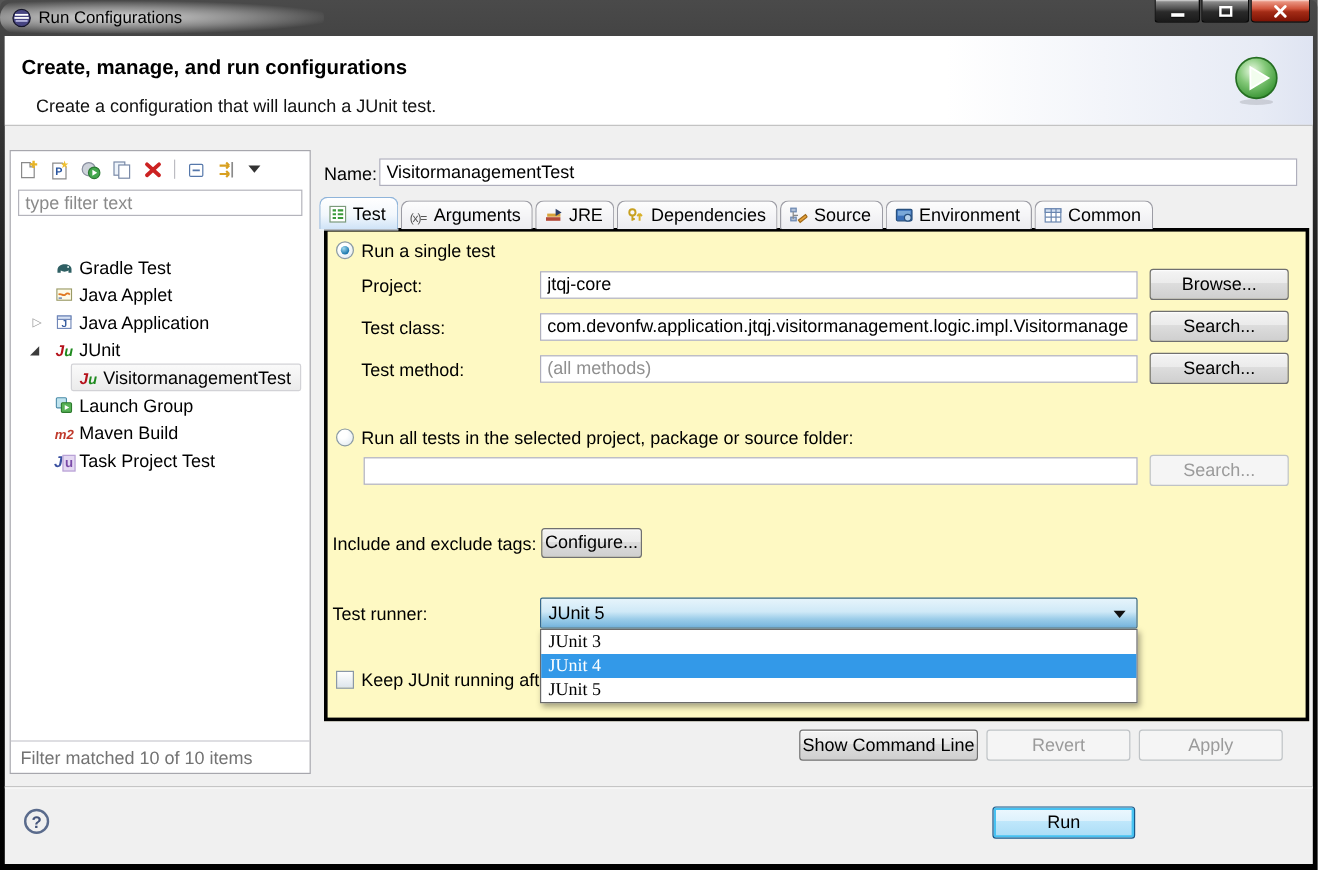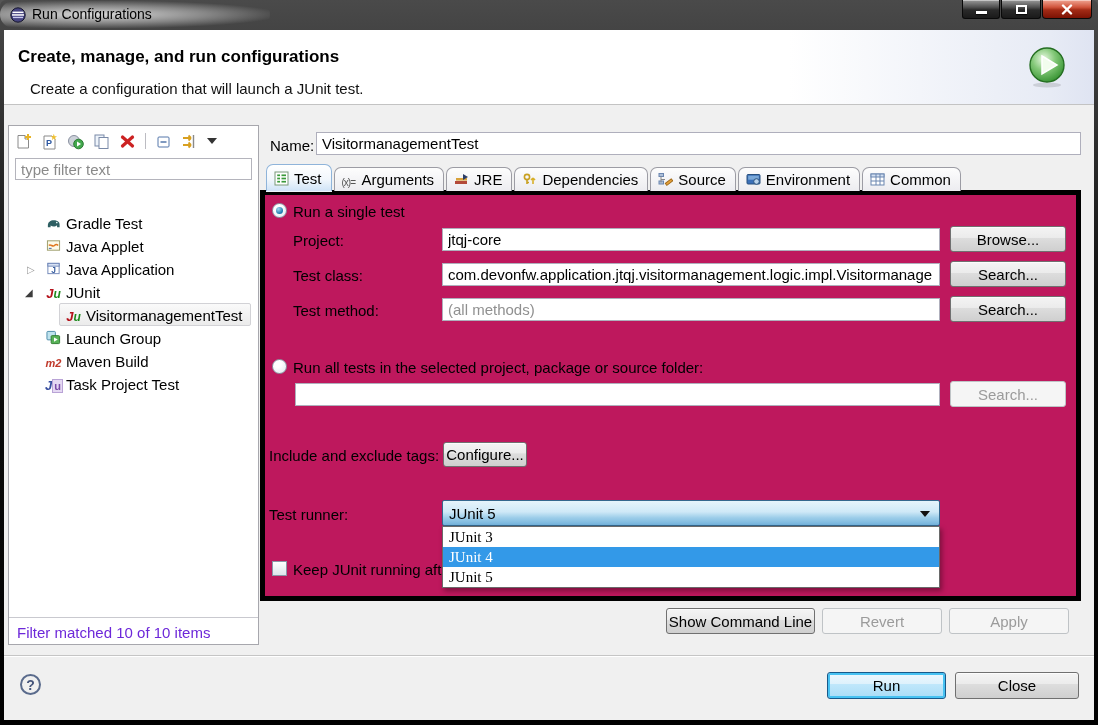--- a/index.html
+++ b/index.html
@@ -57,39 +57,39 @@
   .tlabel.child { left:77px; }
   .selbox { position:absolute; left:50px; top:-1px; width:192px; height:23px;
     background:linear-gradient(#fafafa,#ebebeb); border:1px solid #d2d2d6; border-radius:2px; }
   .ic-junit::before { content:"J"; color:#b5121b; font-weight:bold; font-size:13px; font-style:italic; }
   .ic-junit::after { content:"u"; color:#1e8a1e; font-weight:bold; font-size:12px; font-style:italic; }
   .ic-maven::before { content:"m2"; color:#c0392b; font-weight:bold; font-size:11px; font-style:italic; }
   .ic-taskctx::before { content:"J"; color:#3a50a0; font-weight:bold; font-size:13px; font-style:italic; }
   .ic-taskctx::after { content:"u"; color:#7a4aa8; font-weight:bold; font-size:11px; background:#e4d8f2; border:1px solid #b9a3d6; padding:0 1px; }
 
   .tree-sep { position:absolute; left:0; top:491px; width:100%; border-top:1px solid #c9c9cf; }
-  .tree-status { position:absolute; left:8px; top:498px; font-size:15px; color:#6d28d9; }
+  .tree-status { position:absolute; left:8px; top:498px; font-size:15px; color:#737373; }
 
   
   .lbl { position:absolute; font-size:15px; color:#000; white-space:nowrap; }
   .tin { position:absolute; height:23px; border:1px solid #afafbc; background:#fff; font-size:15px; padding:0 5px;
     font-family:"Liberation Sans",sans-serif; color:#000; }
   .tin::placeholder { color:#909090; }
 
   .tabs { position:absolute; left:262px; top:134px; display:flex; align-items:flex-end; height:27px; z-index:3; }
   .tab { height:24px; display:flex; align-items:center; gap:5px; padding:0 9px 0 7px; font-size:15px;
     border:1px solid #9c9ca4; border-bottom:none; border-radius:7px 7px 0 0; margin-right:2px;
     background:linear-gradient(#fdfdfd,#ececf0); color:#000; }
   .tab.selected { height:27px; background:linear-gradient(#ffffff,#f2f7fc 55%,#cfe3f7);
     border-color:#8fb4da; box-shadow:0 1px 0 #eef5fc; }
   .tabicon { width:15px; height:15px; display:inline-block; }
   .ic-args::before { content:"(x)="; font-size:10px; color:#555; letter-spacing:-1px; }
 
-  .tabbox { position:absolute; left:256px; top:160px; width:821px; height:411px;
-    border:5px solid #000000; background:#be185d; z-index:1; }
+  .tabbox { position:absolute; left:266px; top:160px; width:821px; height:411px;
+    border:3px solid #000000; background:#fef9c3; z-index:1; }
 
   .radio { position:absolute; width:15px; height:15px; border-radius:50%;
     border:1px solid #8a9aa5; background:radial-gradient(circle at 35% 30%, #fff 30%, #dde7ee); }
   .radio.on::after { content:""; position:absolute; left:3px; top:3px; width:7px; height:7px; border-radius:50%;
     background:radial-gradient(circle at 35% 30%, #9fd8f0, #1c78ad 70%); }
   .checkbox { position:absolute; width:15px; height:15px; border:1px solid #8a98a8;
     background:linear-gradient(#fff,#dde5ec); }
 
   .btn { position:absolute; display:flex; align-items:center; justify-content:center; font-size:15px;
     font-family:"Liberation Sans",sans-serif; color:#000; border:1px solid #707070; border-radius:3px;
@@ -415,18 +415,15 @@
         <span>Apply</span>
       </div>
 
     <div class="footer-sep"></div>
     <div class="help-ic">
         <span>?</span>
       </div>
     <div class="btn default" style="left:823px; top:642px; width:119px; height:27px">
         <span>Run</span>
       </div>
-    <div class="btn" style="left:951px; top:642px; width:124px; height:27px">
-        <span>Close</span>
-      </div>
 
   </div>
 </div>
 
 </body></html>

